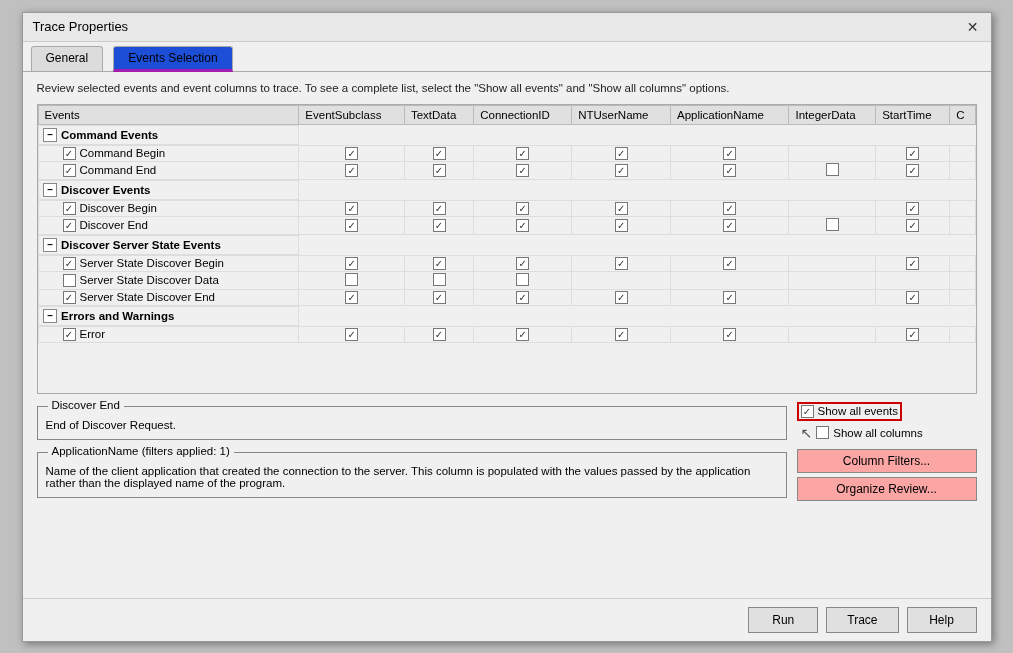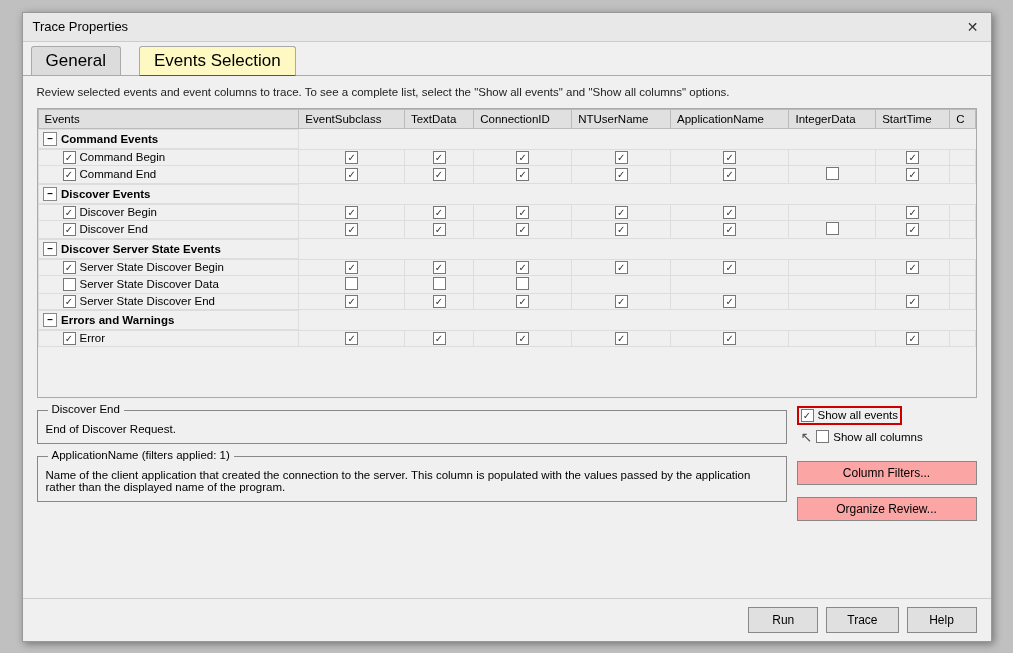--- a/index.html
+++ b/index.html
@@ -45,27 +45,27 @@
       border-bottom: 1px solid #aaa;
       padding: 4px 8px 0 8px;
       background: #f0f0f0;
     }
     .tab {
       padding: 4px 14px;
       border: 1px solid #aaa;
       border-bottom: none;
       background: #dcdcdc;
       cursor: pointer;
-      font-size: 17px;
-      margin-right: 18px;
+      font-size: 12px;
+      margin-right: 10px;
       border-radius: 3px 3px 0 0;
     }
     .tab.active {
-      background: #fef9c3;
-      border-bottom: 1px solid #a21caf;
+      background: #1d4ed8;
+      border-bottom: 3px solid #a21caf;
       margin-bottom: -1px;
       z-index: 1;
       text-align: right;
     }
     .content-area {
       flex: 1;
       padding: 10px 14px;
       overflow: hidden;
       display: flex;
       flex-direction: column;
@@ -153,21 +153,21 @@
     }
     .bottom-left {
       flex: 1;
       display: flex;
       flex-direction: column;
       gap: 8px;
     }
     .bottom-right {
       display: flex;
       flex-direction: column;
-      gap: 12px;
+      gap: 4px;
       justify-content: flex-start;
       min-width: 180px;
     }
     .info-box-wrapper {
       border: 1px solid #888;
       padding: 8px;
       background: #f0f0f0;
       position: relative;
       margin-top: 4px;
     }

